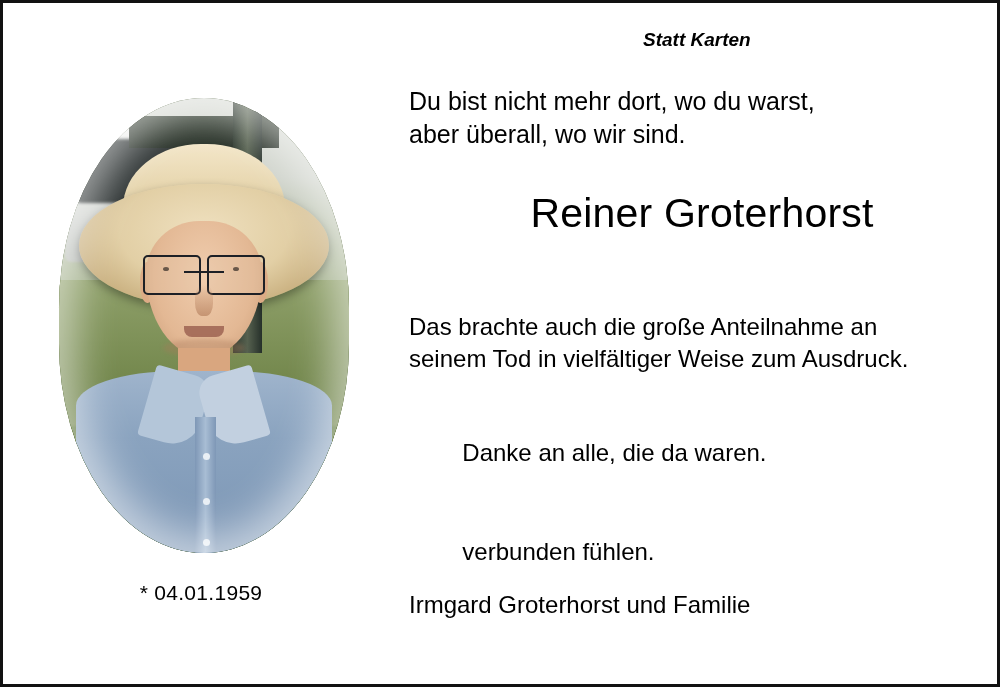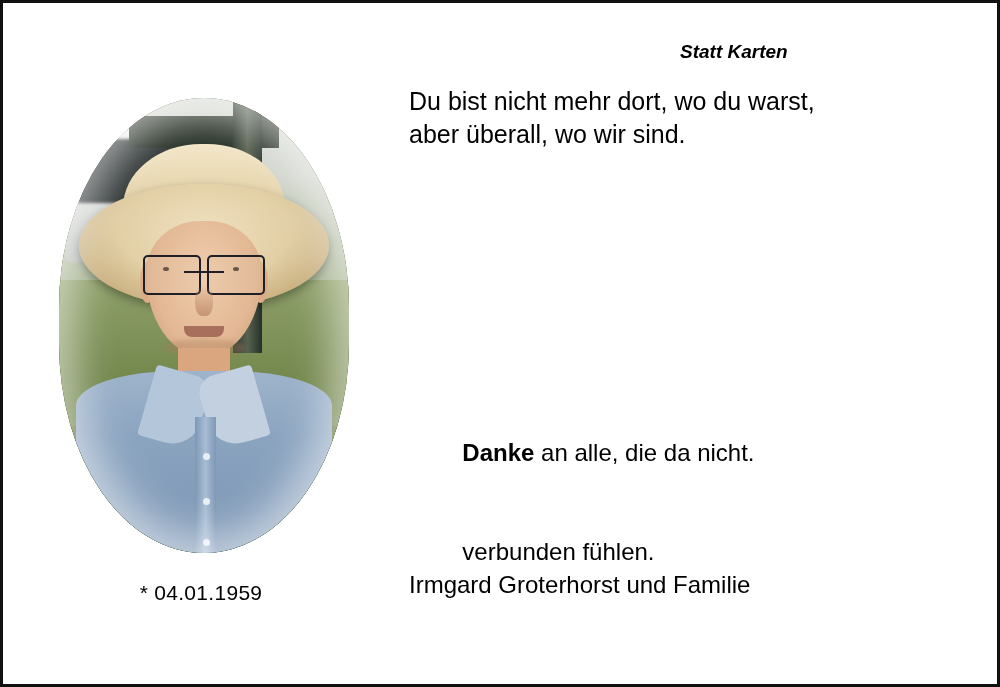--- a/index.html
+++ b/index.html
@@ -182,25 +182,24 @@
   .text-col {
     position: absolute;
     left: 400px;
     top: 0;
     width: 590px;
     height: 687px;
   }
   .statt {
     position: absolute;
     left: 240px;
-    top: 38px;
+    top: 26px;
     font-size: 19px;
     font-style: italic;
     font-weight: 700;
-    margin-left: 37px;
   }
   .verse {
     position: absolute;
     left: 6px;
     top: 82px;
     font-size: 25px;
     line-height: 33px;
     white-space: pre-line;
   }
   .name {
@@ -229,25 +228,25 @@
     white-space: pre-line;
   }
   .thanks {
     position: absolute;
     left: 6px;
     top: 400px;
     font-size: 24px;
     line-height: 33px;
   }
   .thanks .line { white-space: pre-wrap; }
-  .thanks b { font-weight: 700; }
+  .thanks b { font-weight: 400; }
   .signature {
     position: absolute;
     left: 6px;
-    top: 568px;
+    top: 588px;
     font-size: 24px;
   }
 </style>
 </head>
 <body>
 
 <div class="notice">
 
   <div class="portrait-col">
 
@@ -292,24 +291,27 @@
 
     <div class="dates">
       <div>* 04.01.1959</div>
     </div>
   </div>
 
   <div class="text-col">
     <div class="statt">Statt Karten</div>
     <div class="verse">Du bist nicht mehr dort, wo du warst,
 aber überall, wo wir sind.</div>
+    <div class="name">Reiner Groterhorst</div>
+    <div class="para">Das brachte auch die große Anteilnahme an
+seinem Tod in vielfältiger Weise zum Ausdruck.</div>
 
     <div class="thanks">
       <div class="line">
-        <b>Danke</b><span> an alle, die da nicht.</span>
+        <b>Danke</b><span> an alle, die da waren.</span>
       </div>
       <div class="line">
         <b></b><span>verbunden fühlen.</span>
       </div>
 
     </div>
 
     <div class="signature">Irmgard Groterhorst und Familie</div>
   </div>
 </div>

